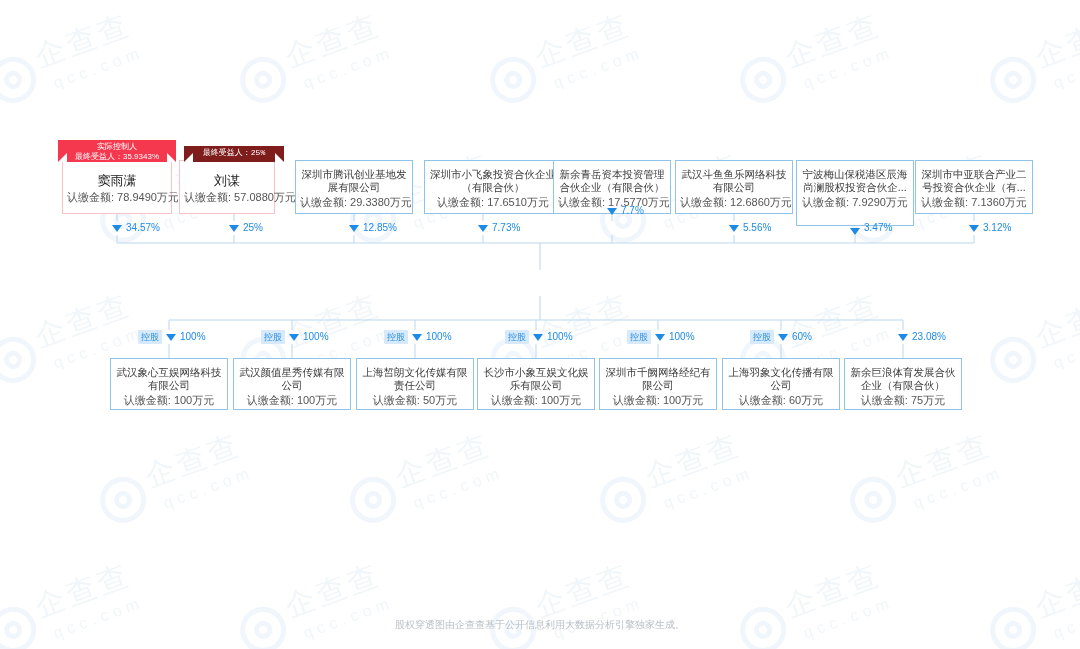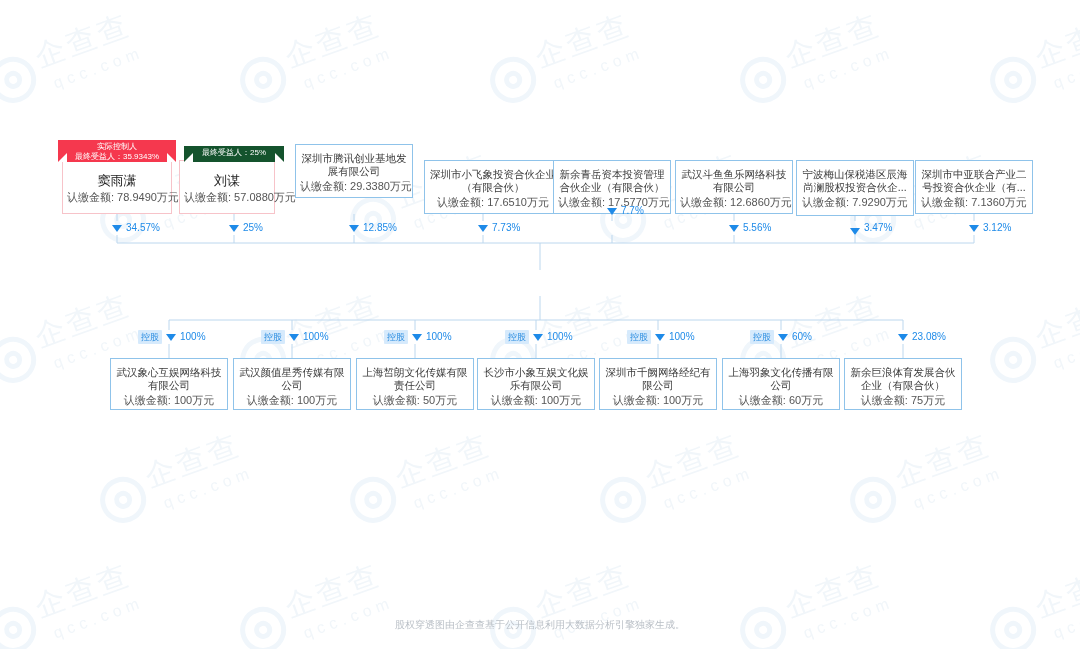--- a/index.html
+++ b/index.html
@@ -124,21 +124,21 @@
   
   .ribbon {
     position: absolute;
     box-sizing: border-box;
     z-index: 4;
     text-align: center;
     color: #ffffff;
     padding-top: 2px;
   }
   .ribbon-red { background: #f5384e; }
-  .ribbon-orange { background: #14532d; }
+  .ribbon-orange { background: #7f1d1d; font-family: Liberation Mono, monospace; }
   .ribbon::before,
   .ribbon::after {
     content: "";
     position: absolute;
     bottom: 0;
     width: 0; height: 0;
     border-style: solid;
   }
   .ribbon-red::before {
     left: 0;
@@ -407,21 +407,21 @@
         <div class="node-title person">刘谋</div>
         <div class="node-amount">认缴金额: 57.0880万元</div>
       </div>
       <div class="ribbon ribbon-orange" style="left: 184px; top: 146px; width: 100px; height: 16px;">
         <span class="ribbon-l2">最终受益人：25%</span>
       </div>
       <div class="edge-label" style="left: 229px; top: 221px;">
         <div class="arrow-down"></div>
         <span class="edge-pct">25%</span>
       </div>
-      <div class="node node-blue" style="left: 295px; top: 144px; width: 118px; height: 54px;">
+      <div class="node node-blue" style="left: 295px; top: 160px; width: 118px; height: 54px;">
         <div class="node-title">深圳市腾讯创业基地发展有限公司</div>
         <div class="node-amount">认缴金额: 29.3380万元</div>
       </div>
       <div class="edge-label" style="left: 349px; top: 221px;">
         <div class="arrow-down"></div>
         <span class="edge-pct">12.85%</span>
       </div>
       <div class="node node-blue" style="left: 424px; top: 160px; width: 138px; height: 54px;">
         <div class="node-title">深圳市小飞象投资合伙企业（有限合伙）</div>
         <div class="node-amount">认缴金额: 17.6510万元</div>
@@ -439,21 +439,21 @@
         <span class="edge-pct">7.7%</span>
       </div>
       <div class="node node-blue" style="left: 675px; top: 160px; width: 118px; height: 54px;">
         <div class="node-title">武汉斗鱼鱼乐网络科技有限公司</div>
         <div class="node-amount">认缴金额: 12.6860万元</div>
       </div>
       <div class="edge-label" style="left: 729px; top: 221px;">
         <div class="arrow-down"></div>
         <span class="edge-pct">5.56%</span>
       </div>
-      <div class="node node-blue" style="left: 796px; top: 160px; width: 118px; height: 56px;">
+      <div class="node node-blue" style="left: 796px; top: 160px; width: 118px; height: 66px;">
         <div class="node-title">宁波梅山保税港区辰海尚澜股权投资合伙企...</div>
         <div class="node-amount">认缴金额: 7.9290万元</div>
       </div>
       <div class="edge-label" style="left: 850px; top: 221px; align-items: flex-end;">
         <div class="arrow-down"></div>
         <span class="edge-pct">3.47%</span>
       </div>
       <div class="node node-blue" style="left: 915px; top: 160px; width: 118px; height: 54px;">
         <div class="node-title">深圳市中亚联合产业二号投资合伙企业（有...</div>
         <div class="node-amount">认缴金额: 7.1360万元</div>

